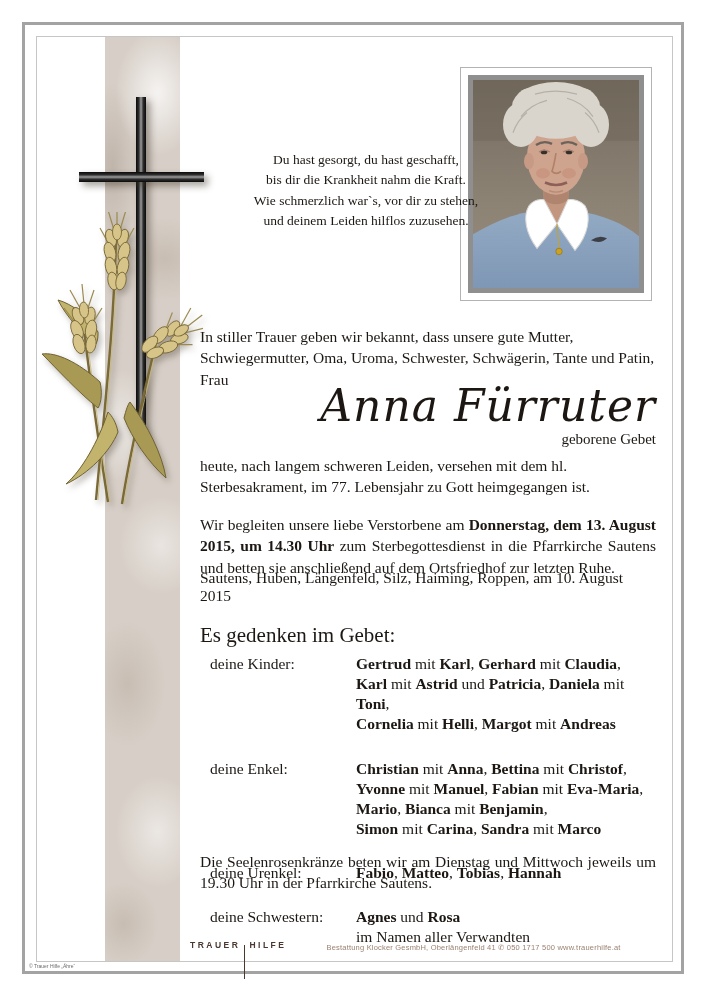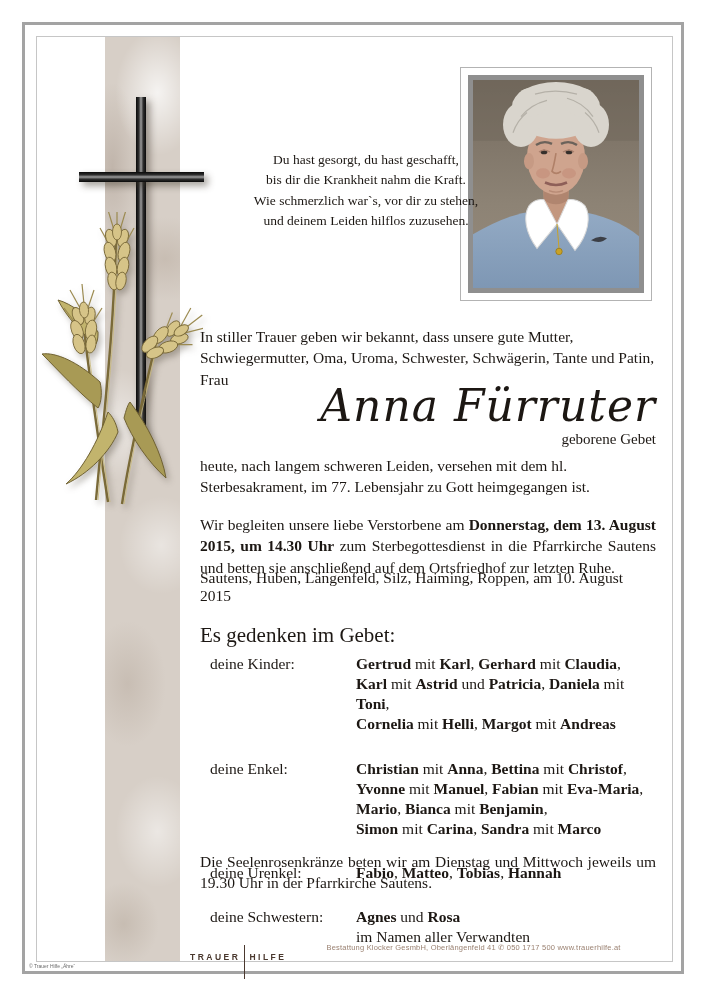--- a/index.html
+++ b/index.html
@@ -54,21 +54,21 @@
             grid-template-columns:122px 1fr;font-size:15.5px;line-height:1.3;gap:24px;}
   .m-label{grid-column:1;}
   .m-lines{grid-column:2;}
   .rosary{top:851px;font-size:15.5px;line-height:1.38;text-align:justify;}
   .bold,{font-weight:bold;}
   .mourners .bold, .funeral .bold{font-weight:bold;}
   span.bold{font-weight:bold;}
   
   .footer{position:absolute;left:190px;top:940px;display:flex;align-items:flex-start;
           font-family:"Liberation Sans", sans-serif;z-index:5;}
-  .logo{display:flex;align-items:center;color:#4a382e;}
+  .logo{display:flex;color:#4a382e;}
   .logo-word{font-size:8.5px;font-weight:700;letter-spacing:2.5px;}
   .logo-div{width:1px;height:34px;background:#4a382e;margin:0 4px;position:relative;top:5px;}
   .contact{margin-left:40px;font-size:7.5px;color:#9b8272;letter-spacing:.2px;padding-top:3px;}
   .copyright{position:absolute;left:29px;top:963px;font-size:5px;color:#6a6a6a;
              font-family:"Liberation Sans", sans-serif;z-index:5;}
 </style>
 </head>
 <body>
 
 <div class="page">

